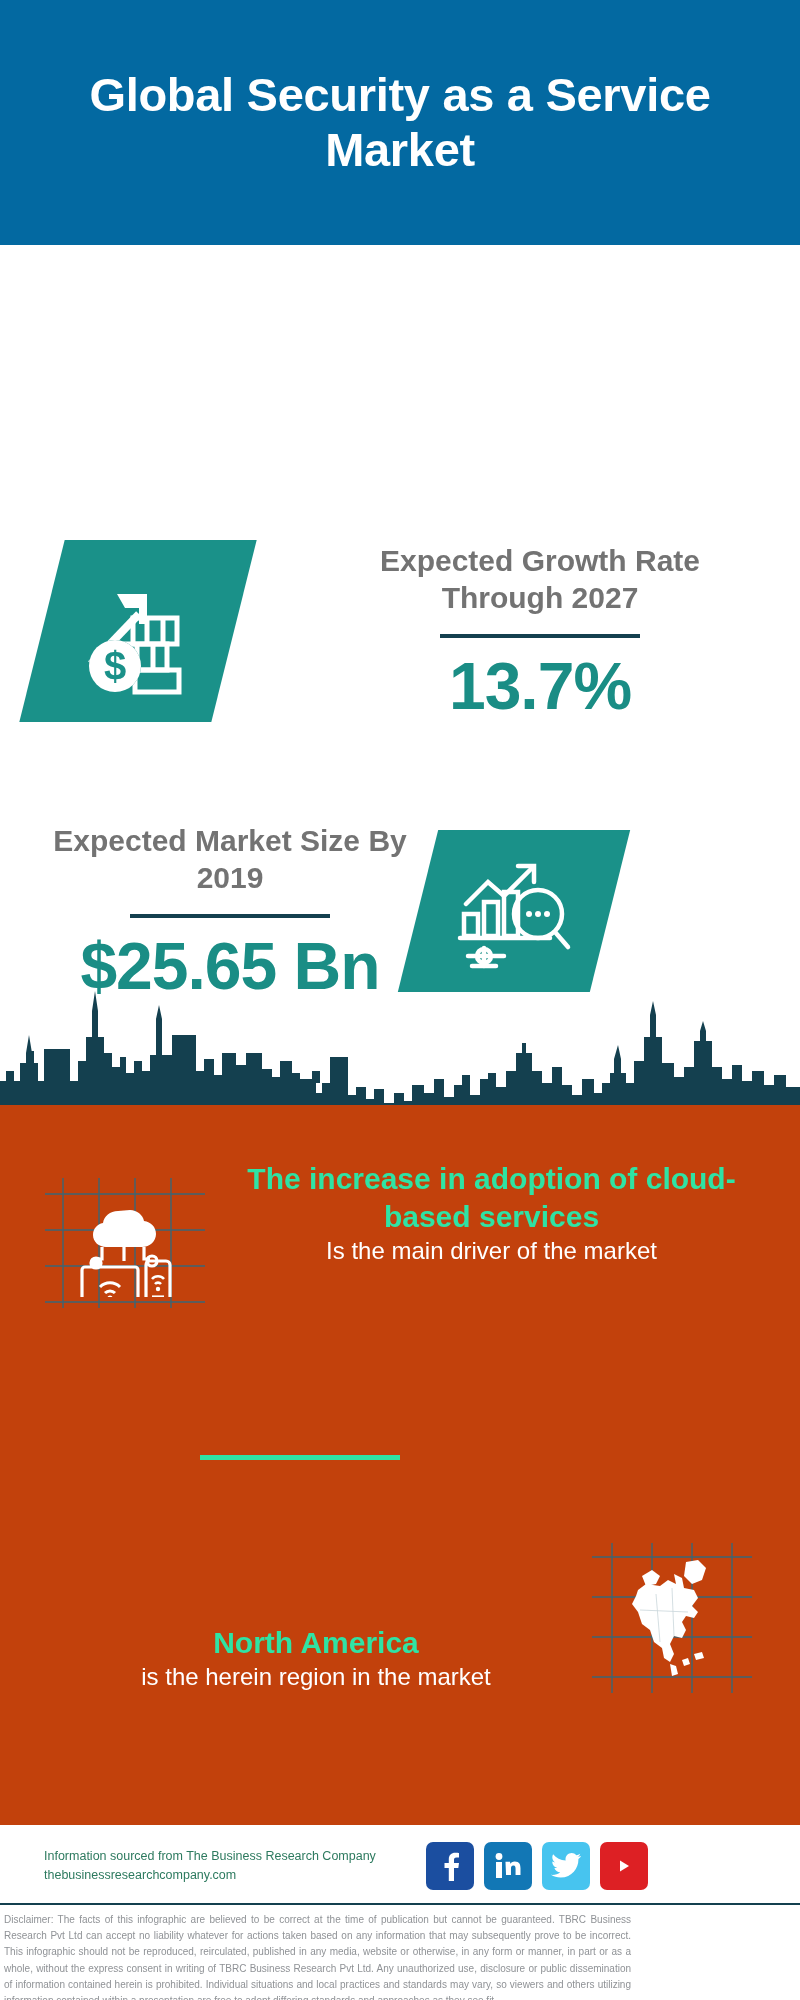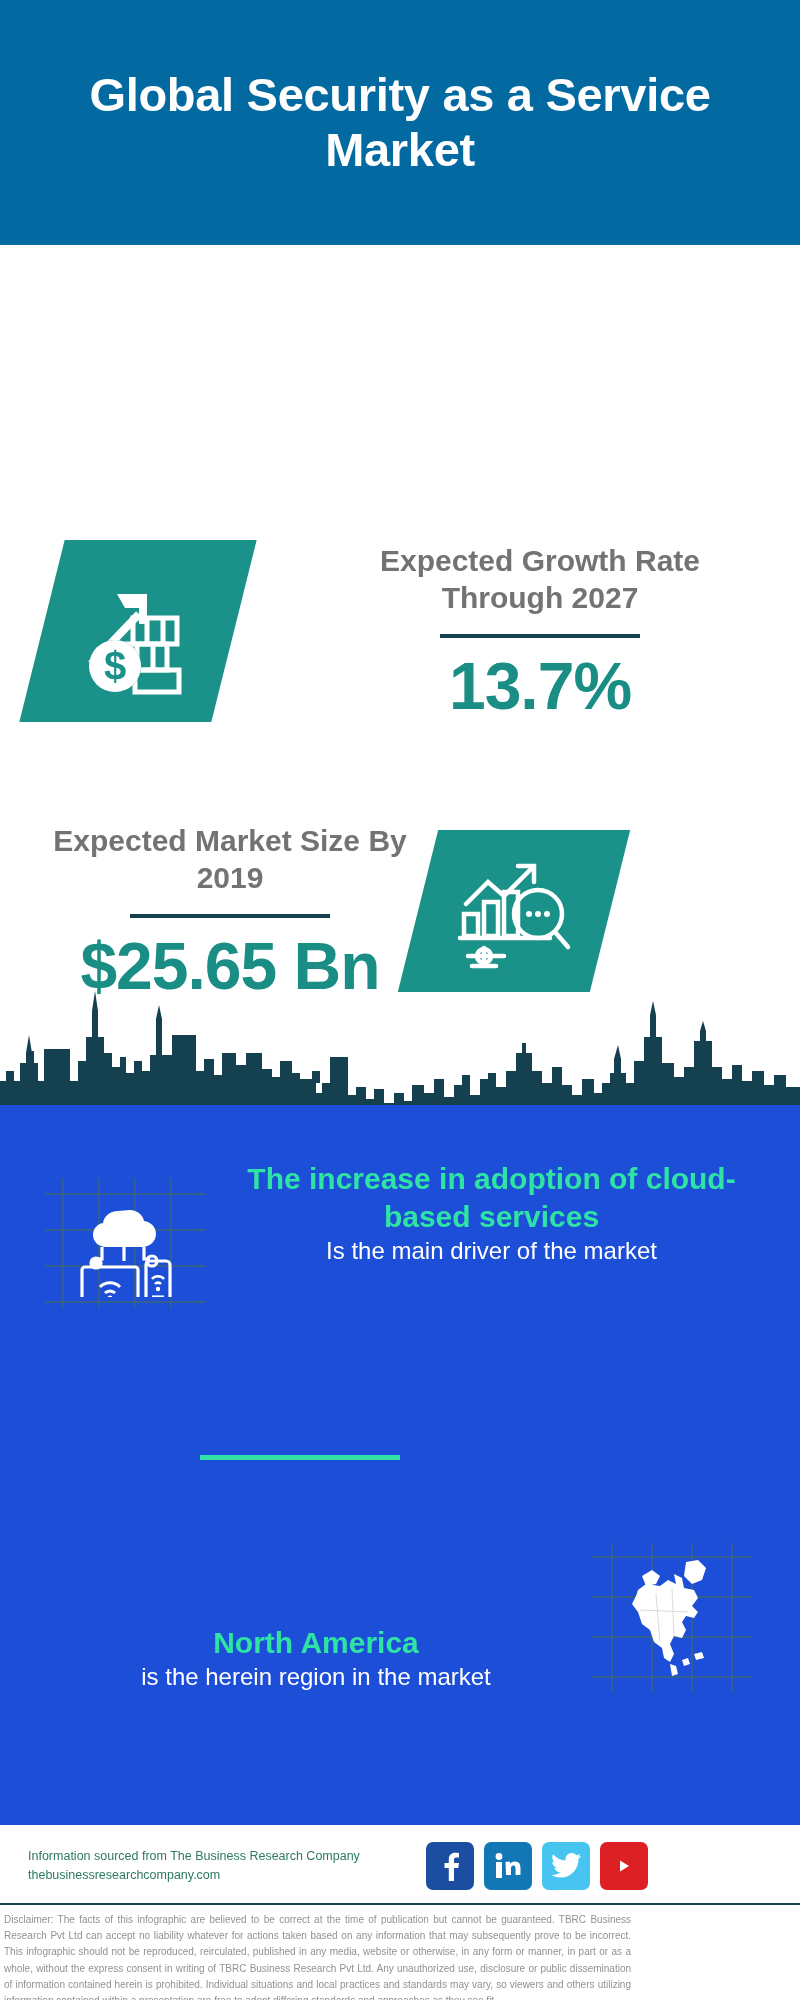--- a/index.html
+++ b/index.html
@@ -83,21 +83,21 @@
     position:absolute; left:0; top:975px;
     width:800px; height:135px;
     line-height:0;
   }
   .skyline svg { display:block; width:800px; height:135px; }
 
   
   .dark {
     position:absolute; left:0; top:1105px;
     width:800px; height:720px;
-    background:#1d4ed8;
+    background:#c2410c;
   }
 
   .driver-row {
     position:absolute; left:0; top:55px; width:800px;
     display:flex; align-items:flex-start;
   }
   .icon-grid {
     position:relative;
     width:160px; height:130px;
     margin-left:45px; margin-top:18px;
@@ -147,20 +147,21 @@
     background:#ffffff;
     display:flex; align-items:center;
   }
   .src {
     margin-left:28px; width:390px;
   }
   .src-line {
     color:#2d7a5f;
     font-size:12.5px;
     line-height:1.55;
+    margin-left:16px;
   }
   .socials {
     display:flex; gap:10px; margin-left:8px;
   }
   .sbtn {
     width:48px; height:48px;
     border-radius:7px;
     display:flex; align-items:center; justify-content:center;
   }
   .sbtn.fb { background:#1b4ea0; }

